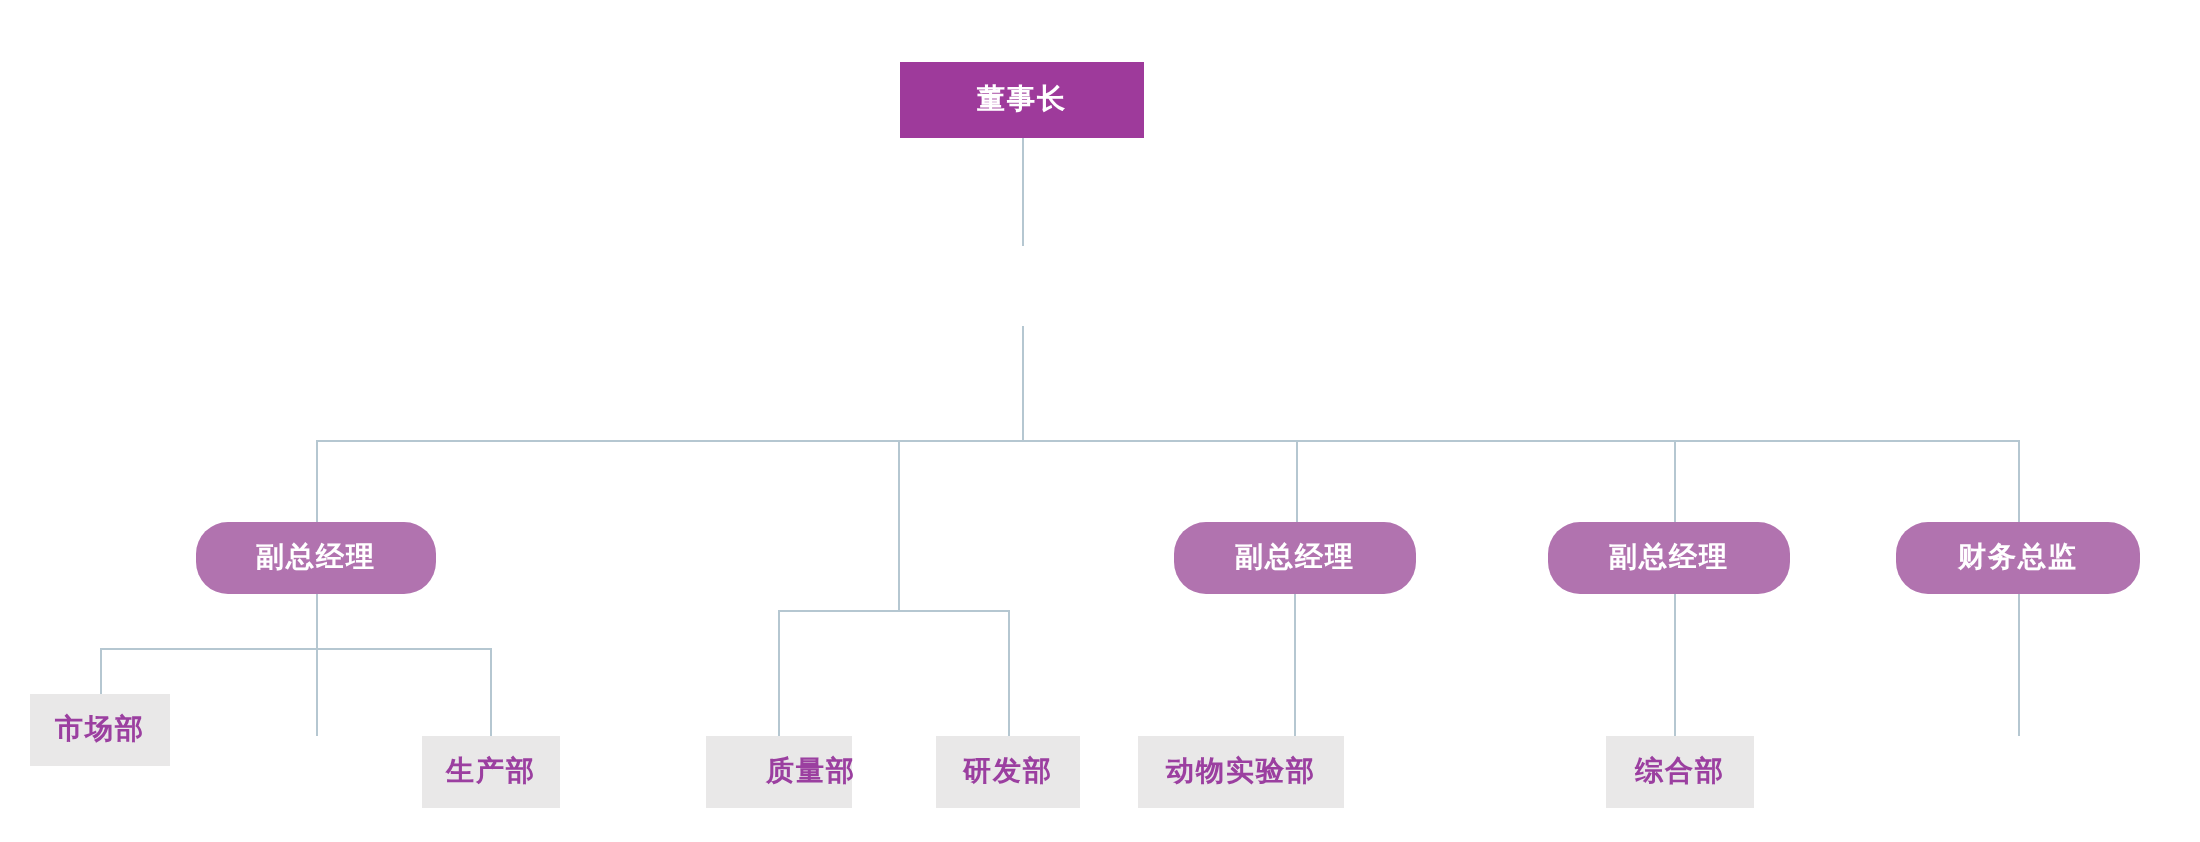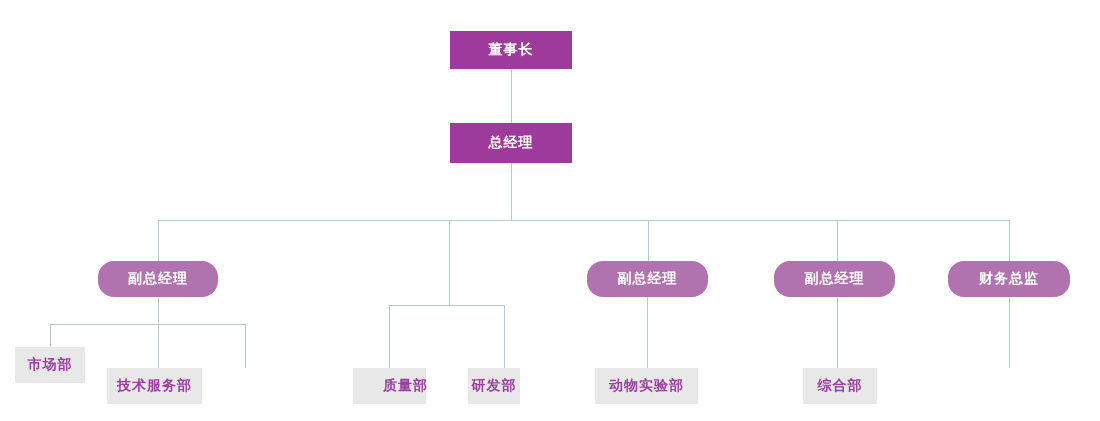--- a/index.html
+++ b/index.html
@@ -61,27 +61,26 @@
   <div class="cl h" style="left:50px;  top:324px; width:196px;"></div>
   <div class="cl v" style="left:50px;  top:324px; height:44px;"></div>
   <div class="cl v" style="left:158px; top:324px; height:44px;"></div>
   <div class="cl v" style="left:245px; top:324px; height:44px;"></div>
   <div class="cl v" style="left:647px; top:297px; height:71px;"></div>
   <div class="cl v" style="left:837px; top:297px; height:71px;"></div>
   <div class="cl v" style="left:1009px;top:297px; height:71px;"></div>
 
   <div class="node lv-exec" style="left:450px; top:31px; width:122px; height:38px;">董事长</div>
 
-  <div class="node lv-exec" style="left:450px; top:123px; width:122px; height:40px;">总经理</div>
 
   <div class="node lv-mgr" style="left:98px; top:261px; width:120px; height:36px;">副总经理</div>
   <div class="node lv-mgr" style="left:587px; top:261px; width:121px; height:36px;">副总经理</div>
   <div class="node lv-mgr" style="left:774px; top:261px; width:121px; height:36px;">副总经理</div>
   <div class="node lv-mgr" style="left:948px; top:261px; width:122px; height:36px;">财务总监</div>
 
   <div class="node lv-dept" style="left:15px; top:347px; width:70px; height:36px;">市场部</div>
-  <div class="node lv-dept" style="left:107px; top:368px; width:95px; height:36px;">技术服务部</div>
+  <div class="node lv-dept" style="left:211px; top:368px; width:69px; height:36px;">生产部</div>
   <div class="node lv-dept" style="left:353px; top:368px; width:73px; height:36px;padding-left:32px;">质量部</div>
-  <div class="node lv-dept" style="left:468px; top:368px; width:52px; height:36px;">研发部</div>
-  <div class="node lv-dept" style="left:595px; top:368px; width:103px; height:36px;">动物实验部</div>
+  <div class="node lv-dept" style="left:468px; top:368px; width:72px; height:36px;">研发部</div>
+  <div class="node lv-dept" style="left:569px; top:368px; width:103px; height:36px;">动物实验部</div>
   <div class="node lv-dept" style="left:803px; top:368px; width:74px; height:36px;">综合部</div>
 
 </div>
 
 </body></html>

